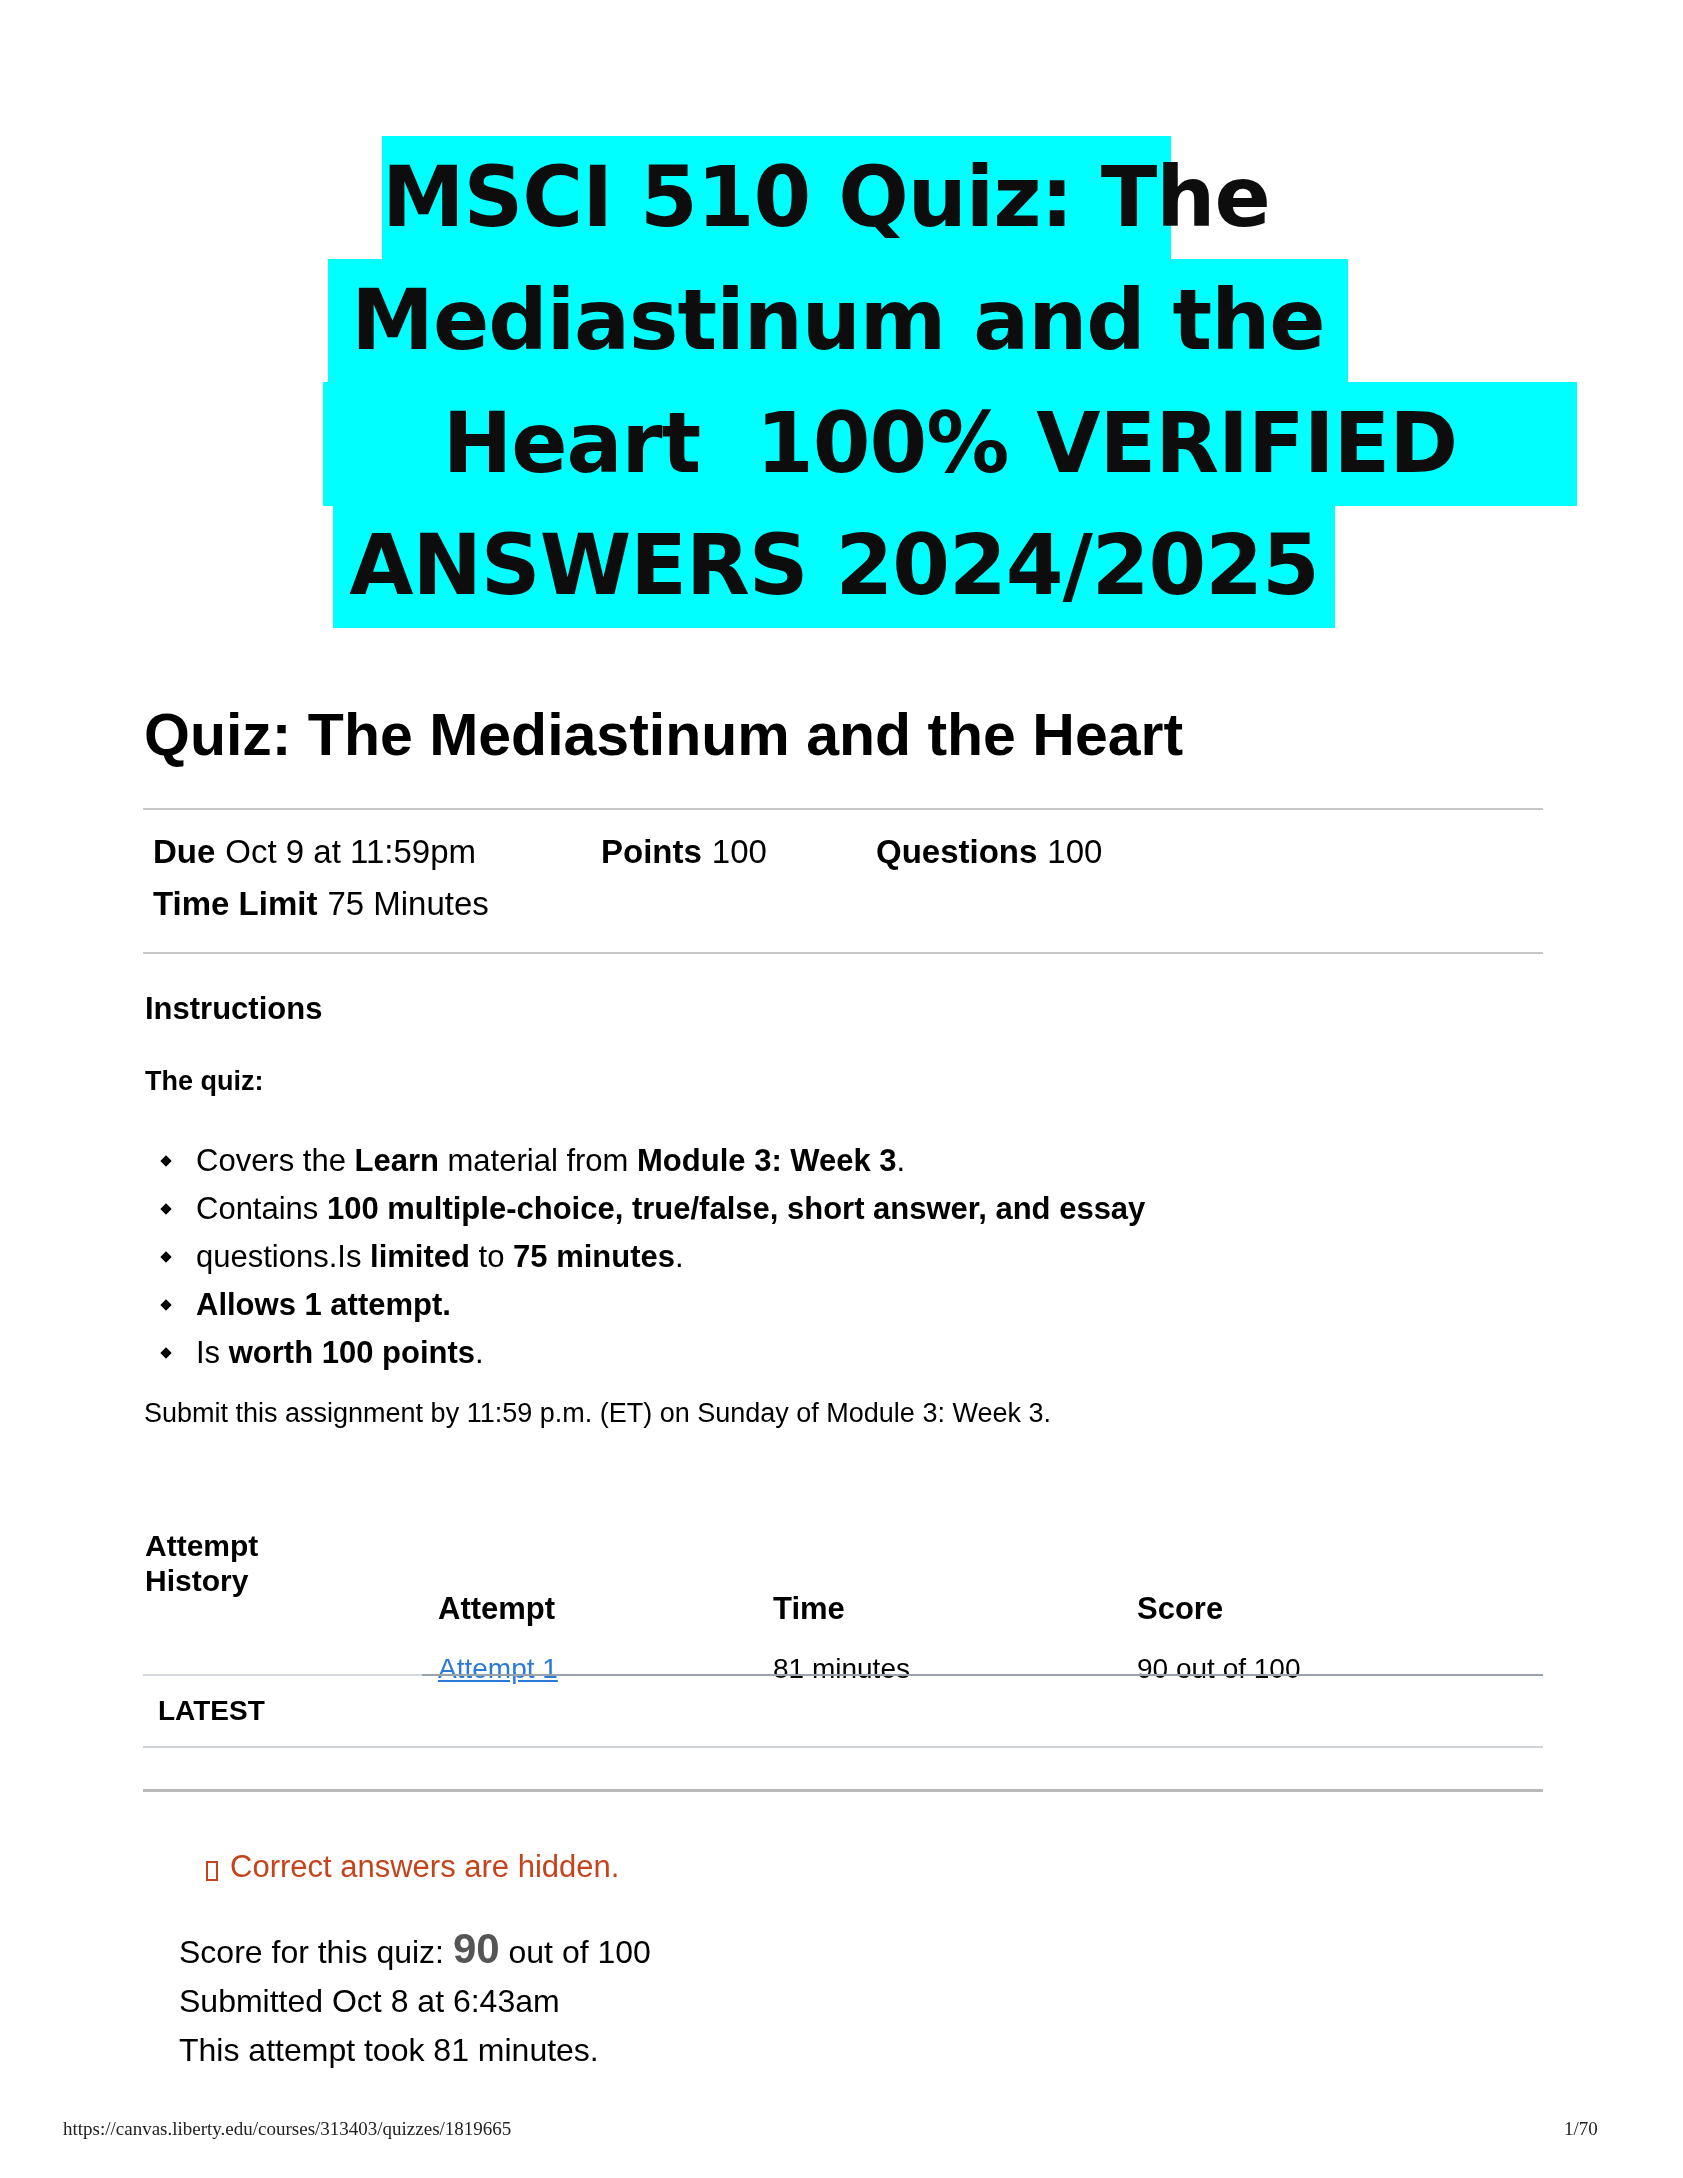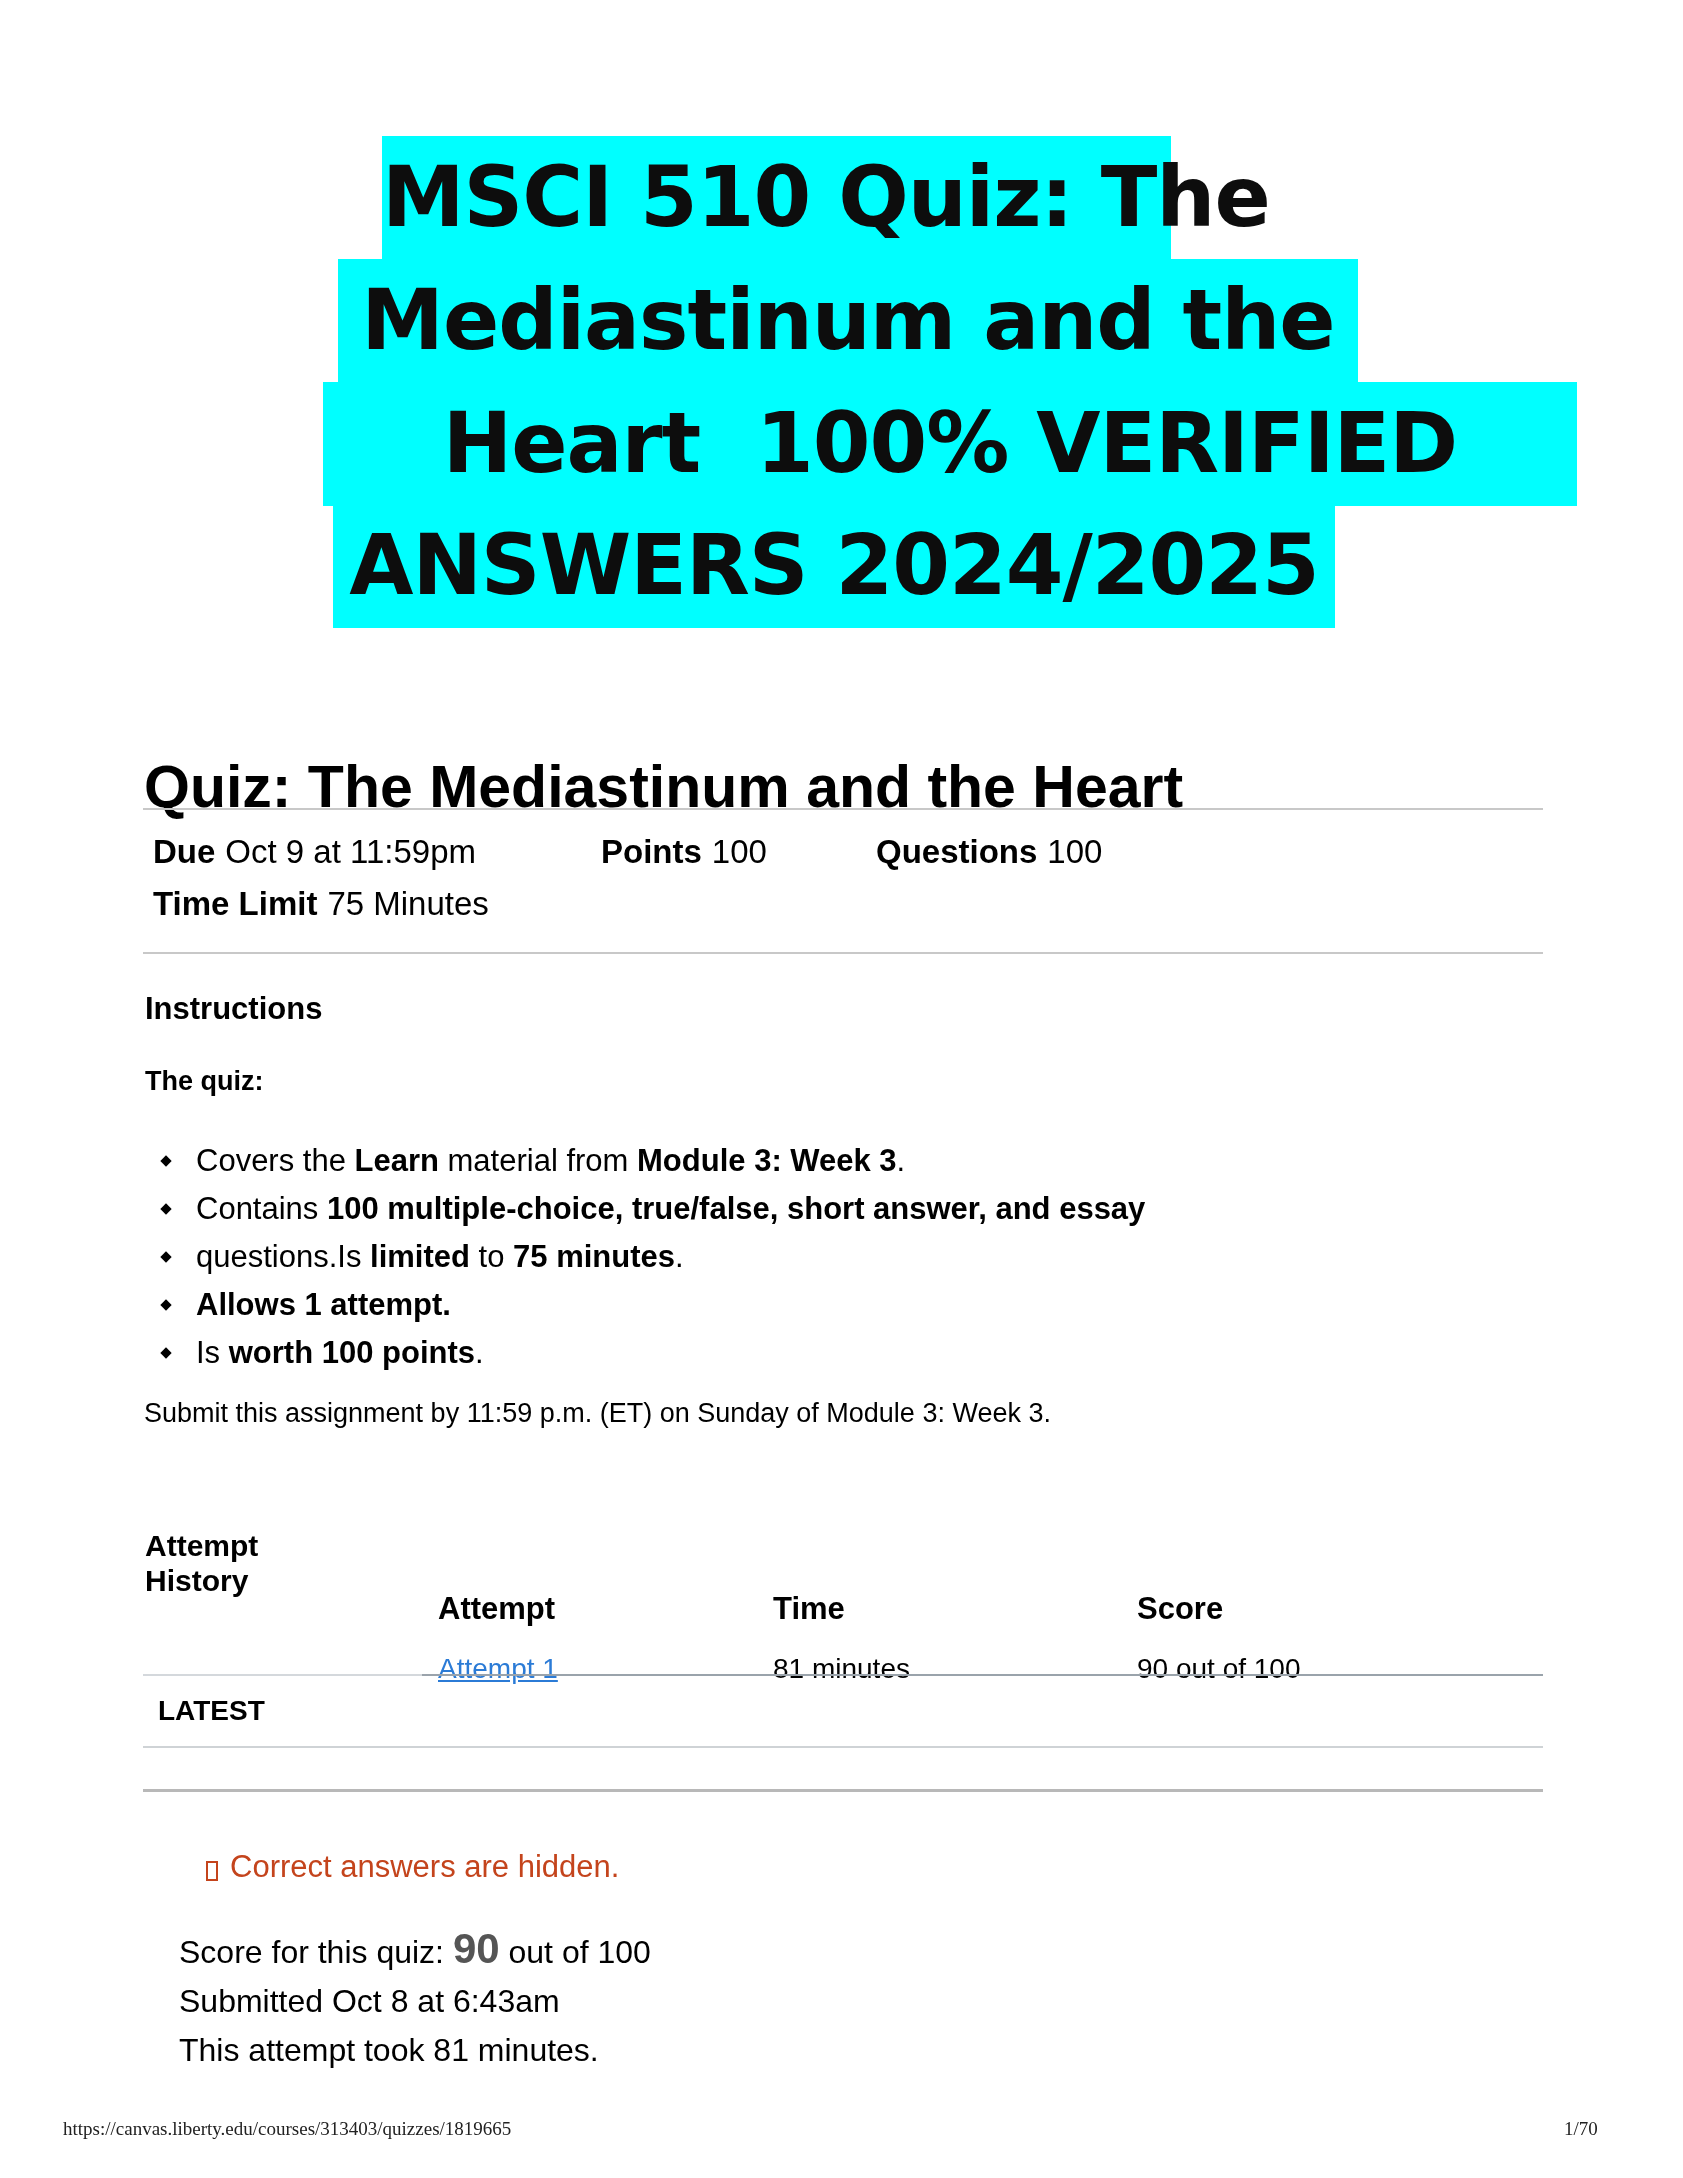--- a/index.html
+++ b/index.html
@@ -6,21 +6,21 @@
   body { width:1683px; height:2178px; position:relative; overflow:hidden;
          font-family:"Liberation Sans", sans-serif; color:#000; }
   .abs { position:absolute; white-space:nowrap; }
 
   
   .banner-line { position:absolute; background:#00ffff; height:124px;
                  font-family:"DejaVu Sans", sans-serif; font-weight:bold;
                  font-size:83px; line-height:124px; color:#0d0d0d;
                  text-align:center; white-space:nowrap; letter-spacing:-1px; }
 
-  .quiz-title { left:144px; top:753px; font-size:59px; font-weight:bold; line-height:69px; }
+  .quiz-title { left:144px; top:701px; font-size:59px; font-weight:bold; line-height:69px; }
   .divider { position:absolute; left:143px; width:1400px; height:2px; background:#c8c8c8; }
 
   .meta { font-size:33px; line-height:40px; }
   .meta b { font-weight:bold; margin-right:10px; }
 
   .h-instructions { left:145px; top:991px; font-size:31px; font-weight:bold; }
   .h-thequiz { left:145px; top:1066px; font-size:27px; font-weight:bold; }
 
   .bullets { position:absolute; left:154px; top:1137px; margin:0; padding:0; list-style:none; }
   .bullets li { position:relative; padding-left:42px; height:48px; font-size:31px; line-height:48px; white-space:nowrap; }
@@ -46,21 +46,21 @@
 
   .score-block { position:absolute; left:179px; top:1924px; font-size:32px; line-height:49px; }
   .score-big { font-size:42px; font-weight:bold; color:#555555; }
 
   .footer { top:2118px; font-family:"Liberation Serif", serif; font-size:19px; color:#222; }
 </style>
 </head>
 <body>
 
 <div class="banner-line" style="left:382px; top:136px; width:789px;">MSCI 510 Quiz: The</div>
-<div class="banner-line" style="left:338px; top:259px; width:1020px;">Mediastinum and the</div>
+<div class="banner-line" style="left:328px; top:259px; width:1020px;">Mediastinum and the</div>
 <div class="banner-line" style="left:323px; top:382px; width:1254px; white-space:pre;">Heart  100% VERIFIED</div>
 <div class="banner-line" style="left:333px; top:504px; width:1002px;">ANSWERS 2024/2025</div>
 
 <div class="abs quiz-title">Quiz: The Mediastinum and the Heart</div>
 <div class="divider" style="top:808px;"></div>
 
 <div class="abs meta" style="left:153px; top:832px;">
   <b>Due</b><span>Oct 9 at 11:59pm</span>
 </div>
 <div class="abs meta" style="left:601px; top:832px;">

